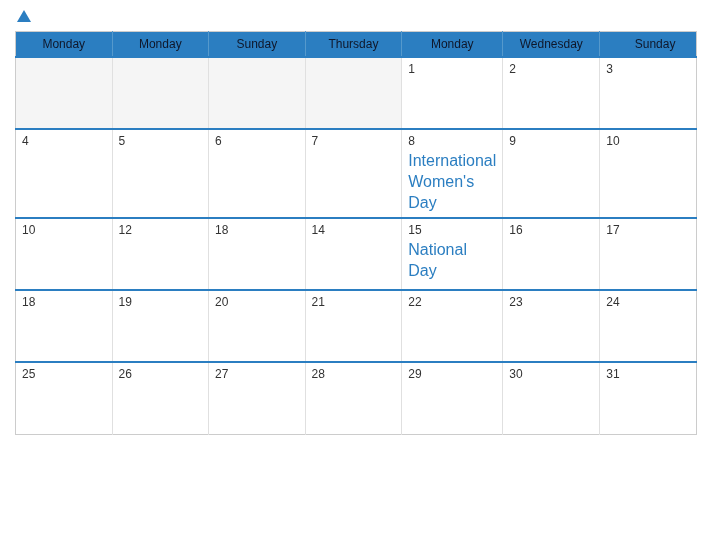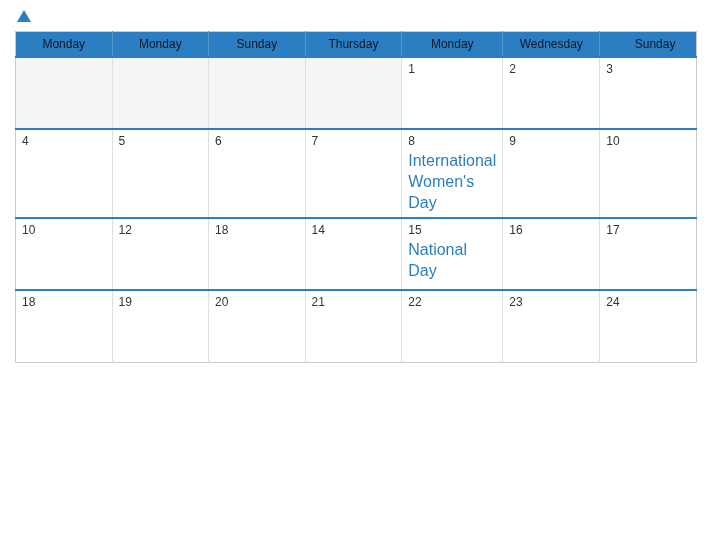--- a/index.html
+++ b/index.html
@@ -237,15 +237,38 @@
           <td>
             <span class="day-number">22</span>
           </td>
           <td>
             <span class="day-number">23</span>
           </td>
           <td>
             <span class="day-number">24</span>
           </td>
         </tr>
+        <tr>
+          <td>
+            <span class="day-number">25</span>
+          </td>
+          <td>
+            <span class="day-number">26</span>
+          </td>
+          <td>
+            <span class="day-number">27</span>
+          </td>
+          <td>
+            <span class="day-number">28</span>
+          </td>
+          <td>
+            <span class="day-number">29</span>
+          </td>
+          <td>
+            <span class="day-number">30</span>
+          </td>
+          <td>
+            <span class="day-number">31</span>
+          </td>
+        </tr>
       </tbody>
   </table>
 </div>
 
 </body></html>

